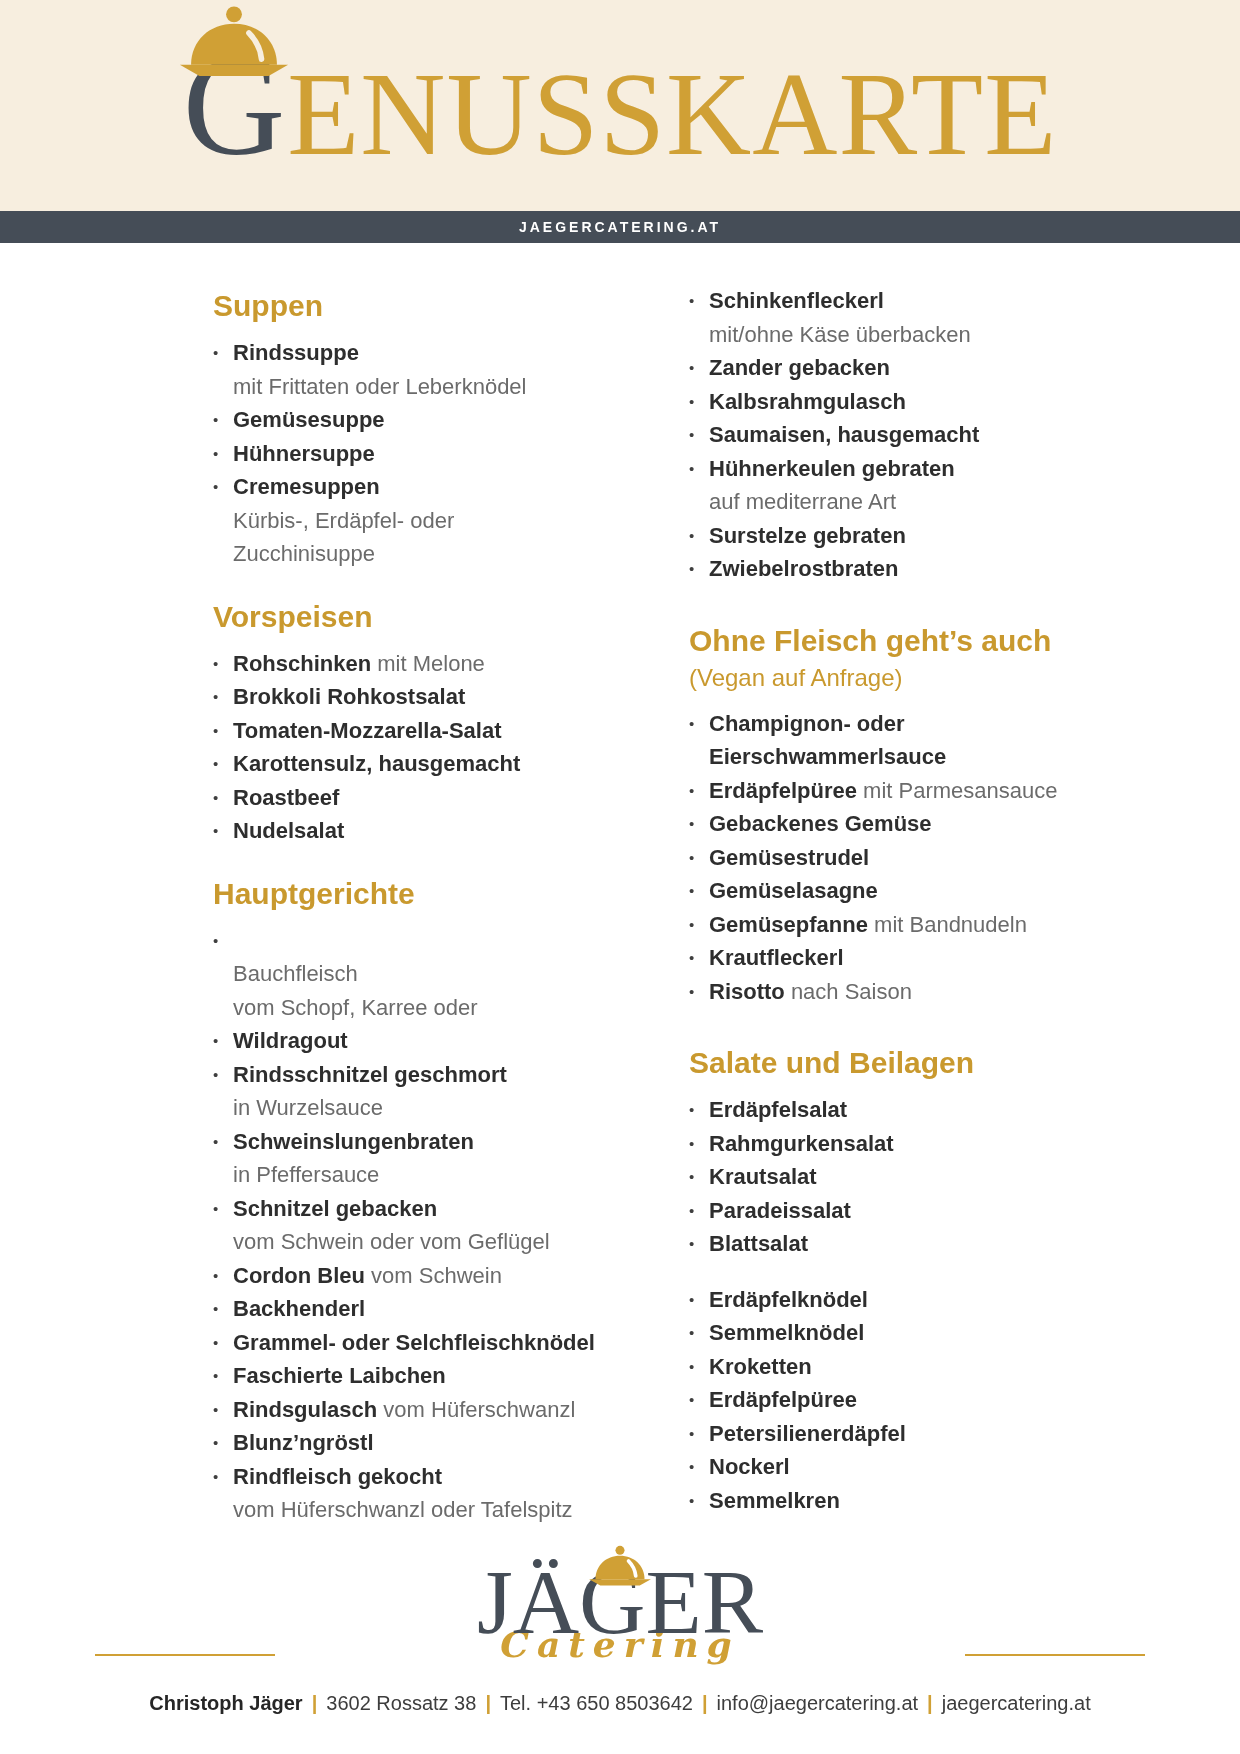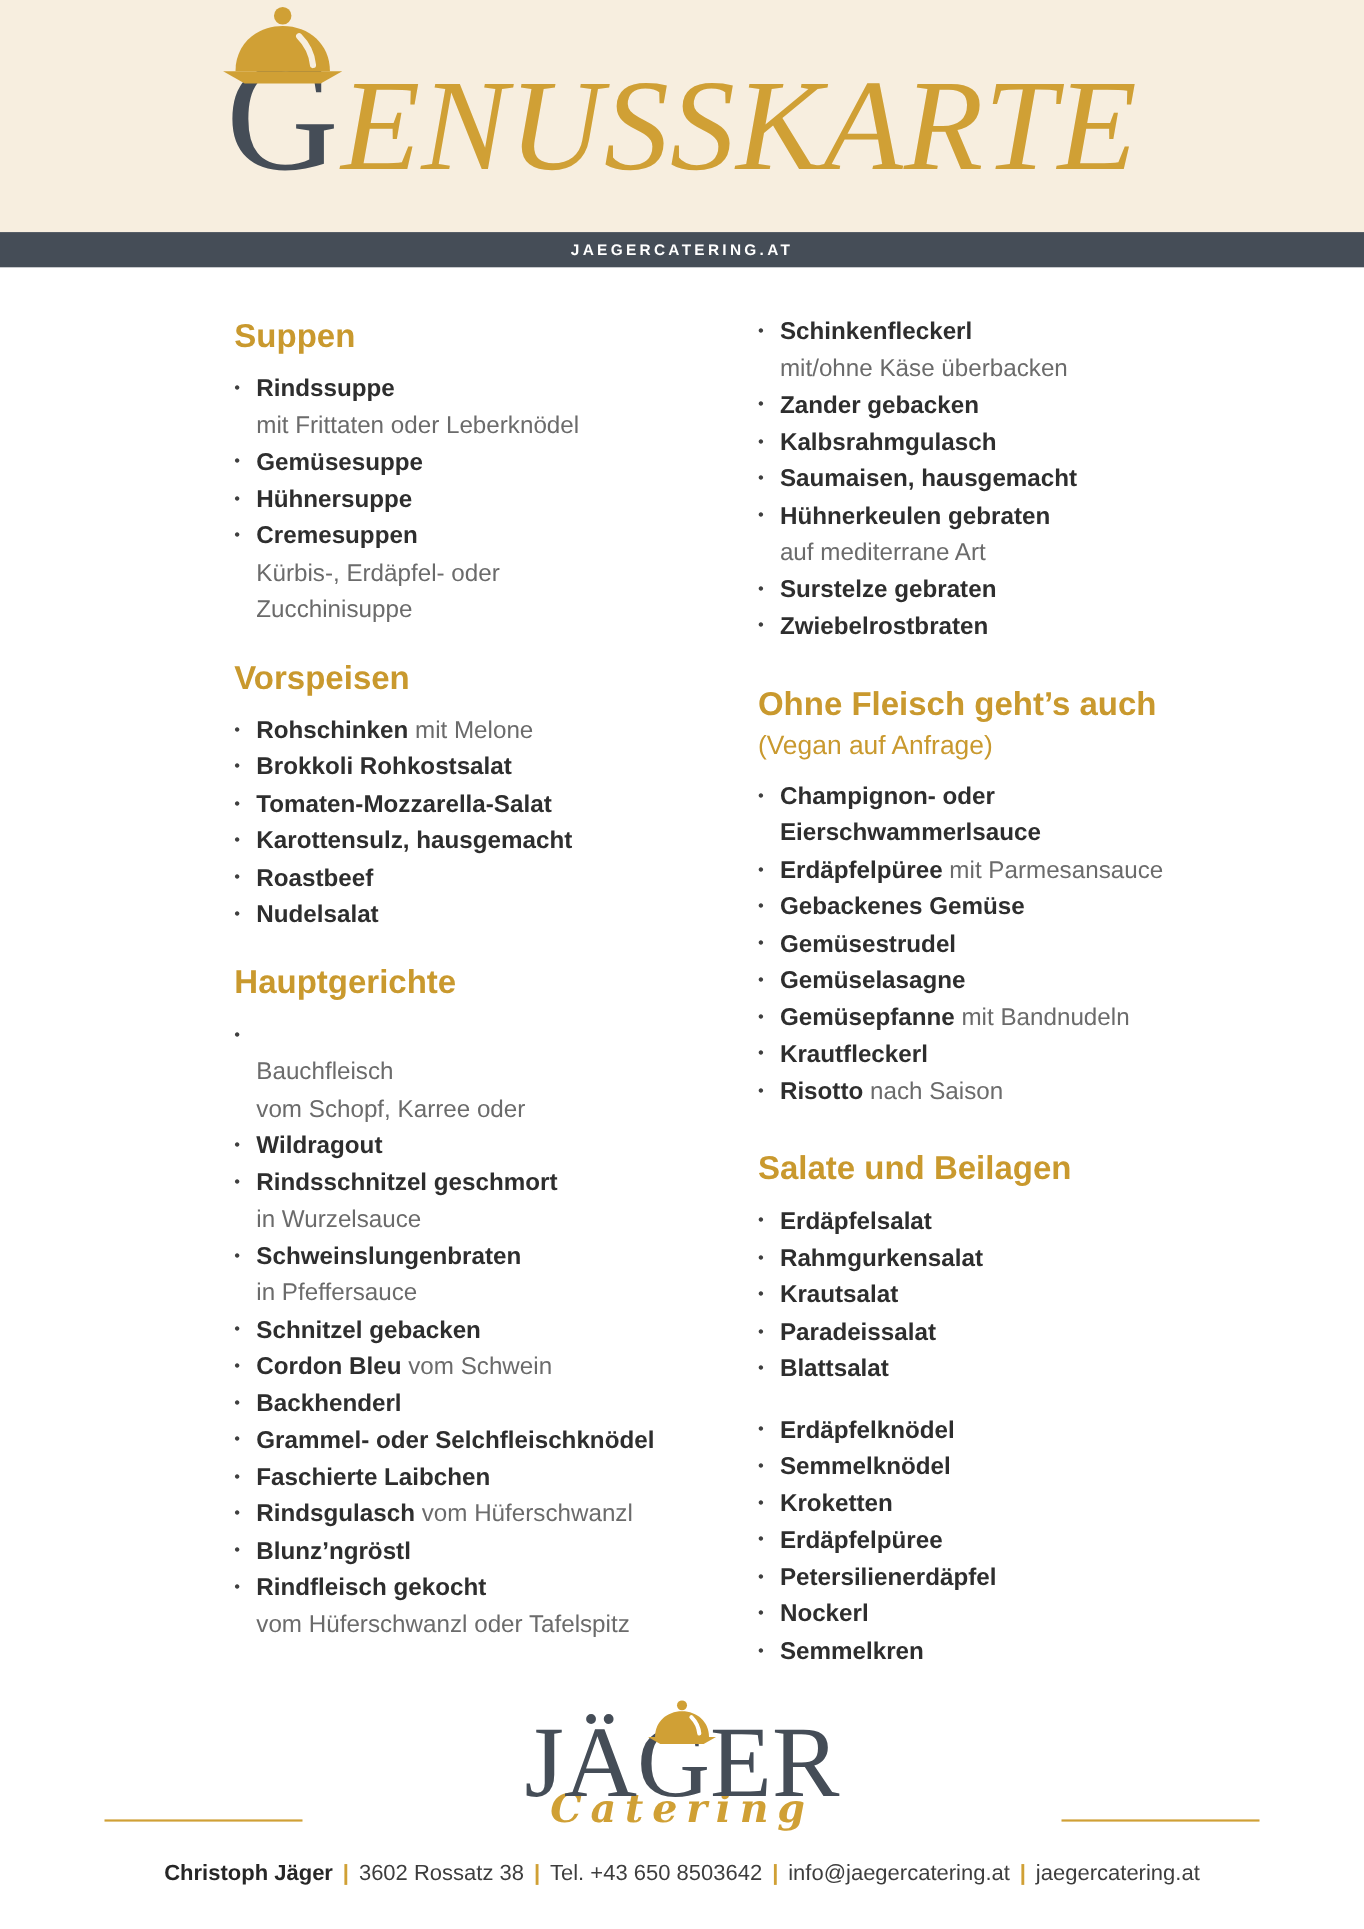--- a/index.html
+++ b/index.html
@@ -42,21 +42,20 @@
   .header-cloche{width:112px;top:-30px;}
   .cloche .hl{fill:none;stroke-width:6;stroke-linecap:round;}
   .header-cloche .hl{stroke:var(--cream);}
   .footer-cloche .hl{stroke:#ffffff;stroke-width:7;}
   .brand-rest{
     font-family:"Liberation Serif", serif;
     font-size:118px;line-height:1;
     color:var(--gold-logo);
     letter-spacing:1px;
     margin-left:2px;
-    font-style:italic;
   }
   .site-bar{
     position:absolute;top:211px;left:0;width:100%;height:32px;
     background:var(--slate);
     display:flex;align-items:center;justify-content:center;
   }
   .site-bar-text{
     color:#ffffff;font-size:14px;font-weight:bold;letter-spacing:3px;
   }
 
@@ -250,20 +249,21 @@
               <span class="bullet">•</span>
               <span class="item-text"><span class="item-name">Schweinslungenbraten</span></span>
             </div>
             <div class="line sub-line">in Pfeffersauce</div>
           </li>
           <li class="menu-item">
             <div class="line main-line">
               <span class="bullet">•</span>
               <span class="item-text"><span class="item-name">Schnitzel gebacken</span></span>
             </div>
+            <div class="line sub-line">vom Schwein oder vom Geflügel</div>
           </li>
           <li class="menu-item">
             <div class="line main-line">
               <span class="bullet">•</span>
               <span class="item-text"><span class="item-name">Cordon Bleu</span><span class="item-suffix"> vom Schwein</span></span>
             </div>
           </li>
           <li class="menu-item">
             <div class="line main-line">
               <span class="bullet">•</span>

